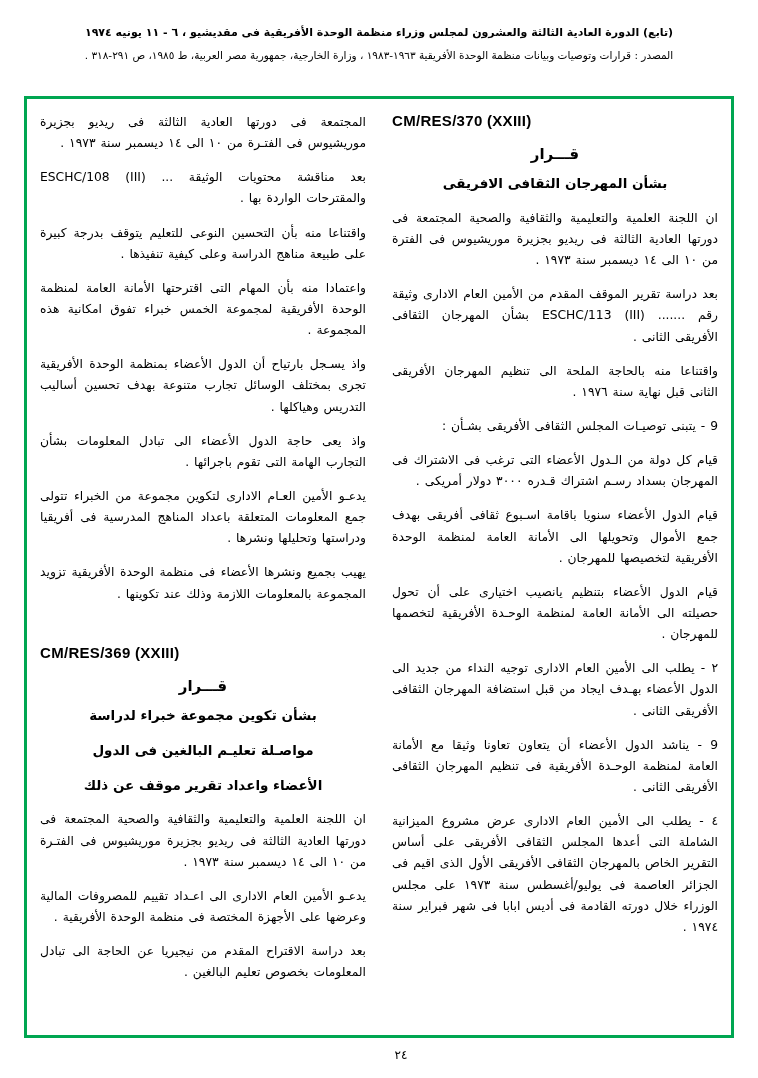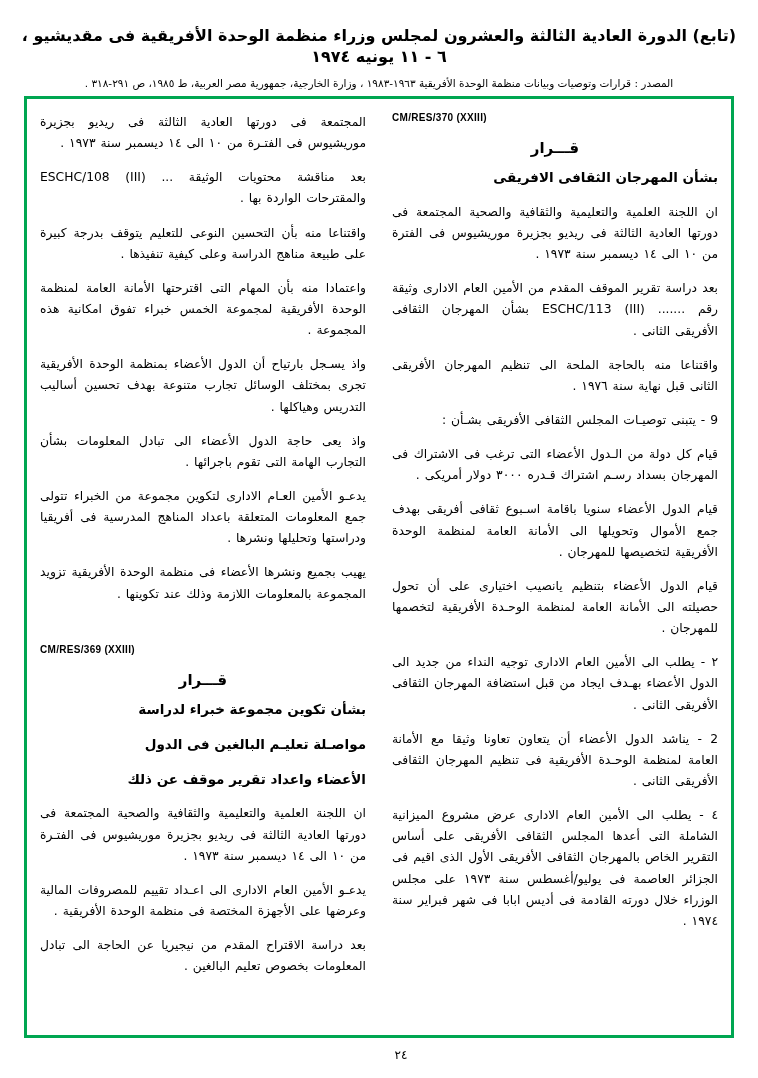--- a/index.html
+++ b/index.html
@@ -23,21 +23,21 @@
 
   
   .header {
     position: absolute;
     top: 26px;
     left: 0;
     right: 0;
     text-align: center;
   }
   .header-title {
-    font-size: 16px;
+    font-size: 11px;
     font-weight: bold;
     letter-spacing: 0px;
     line-height: 1.3;
     padding: 0 19px;
     direction: rtl;
   }
   .header-source {
     margin-top: 9px;
     font-size: 10.5px;
     font-weight: normal;
@@ -71,34 +71,35 @@
     width: 326px;
     position: relative;
     direction: rtl;
   }
 
   
   .res-id {
     font-family: "Liberation Sans", sans-serif;
     direction: ltr;
     text-align: left;
-    font-size: 10px;
+    font-size: 15px;
     font-weight: bold;
     letter-spacing: 0.3px;
     margin: 0 0 16px 0;
   }
 
   .decision-word {
     text-align: center;
     font-size: 15px;
     font-weight: bold;
     letter-spacing: 4px;
     margin: 6px 0 10px 0;
   }
   .decision-sub {
+    text-align: center;
     font-size: 13.5px;
     font-weight: bold;
     line-height: 1.55;
     margin: 0 0 14px 0;
   }
 
   p.para {
     font-size: 12.3px;
     line-height: 1.72;
     text-align: justify;
@@ -140,21 +141,21 @@
       <div class="decision-sub">بشأن المهرجان الثقافى الافريقى</div>
 
       <p class="para">ان اللجنة العلمية والتعليمية والثقافية والصحية المجتمعة فى دورتها العادية الثالثة فى ريديو بجزيرة موريشيوس فى الفترة من ١٠ الى ١٤ ديسمبر سنة ١٩٧٣ .</p>
       <p class="para">بعد دراسة تقرير الموقف المقدم من الأمين العام الادارى وثيقة رقم ....... ESCHC/113 (III) بشأن المهرجان الثقافى الأفريقى الثانى .</p>
       <p class="para">واقتناعا منه بالحاجة الملحة الى تنظيم المهرجان الأفريقى الثانى قبل نهاية سنة ١٩٧٦ .</p>
       <p class="para">9 - يتبنى توصيـات المجلس الثقافى الأفريقى بشـأن :</p>
       <p class="para">قيام كل دولة من الـدول الأعضاء التى ترغب فى الاشتراك فى المهرجان بسداد رسـم اشتراك قـدره ٣٠٠٠ دولار أمريكى .</p>
       <p class="para">قيام الدول الأعضاء سنويا باقامة اسـبوع ثقافى أفريقى بهدف جمع الأموال وتحويلها الى الأمانة العامة لمنظمة الوحدة الأفريقية لتخصيصها للمهرجان .</p>
       <p class="para">قيام الدول الأعضاء بتنظيم يانصيب اختيارى على أن تحول حصيلته الى الأمانة العامة لمنظمة الوحـدة الأفريقية لتخصمها للمهرجان .</p>
       <p class="para">٢ - يطلب الى الأمين العام الادارى توجيه النداء من جديد الى الدول الأعضاء بهـدف ايجاد من قبل استضافة المهرجان الثقافى الأفريقى الثانى .</p>
-      <p class="para">2 - يناشد الدول الأعضاء أن يتعاون تعاونا وثيقا مع الأمانة العامة لمنظمة الوحـدة الأفريقية فى تنظيم المهرجان الثقافى الأفريقى الثانى .</p>
+      <p class="para">9 - يناشد الدول الأعضاء أن يتعاون تعاونا وثيقا مع الأمانة العامة لمنظمة الوحـدة الأفريقية فى تنظيم المهرجان الثقافى الأفريقى الثانى .</p>
       <p class="para">٤ - يطلب الى الأمين العام الادارى عرض مشروع الميزانية الشاملة التى أعدها المجلس الثقافى الأفريقى على أساس التقرير الخاص بالمهرجان الثقافى الأفريقى الأول الذى اقيم فى الجزائر العاصمة فى يوليو/أغسطس سنة ١٩٧٣ على مجلس الوزراء خلال دورته القادمة فى أديس ابابا فى شهر فبراير سنة ١٩٧٤ .</p>
     </div>
 
     <div class="col">
       <p class="para">المجتمعة فى دورتها العادية الثالثة فى ريديو بجزيرة موريشيوس فى الفتـرة من ١٠ الى ١٤ ديسمبر سنة ١٩٧٣ .</p>
       <p class="para">بعد مناقشة محتويات الوثيقة ... ESCHC/108 (III) والمقترحات الواردة بها .</p>
       <p class="para">واقتناعا منه بأن التحسين النوعى للتعليم يتوقف بدرجة كبيرة على طبيعة مناهج الدراسة وعلى كيفية تنفيذها .</p>
       <p class="para">واعتمادا منه بأن المهام التى اقترحتها الأمانة العامة لمنظمة الوحدة الأفريقية لمجموعة الخمس خبراء تفوق امكانية هذه المجموعة .</p>
       <p class="para">واذ يسـجل بارتياح أن الدول الأعضاء بمنظمة الوحدة الأفريقية تجرى بمختلف الوسائل تجارب متنوعة بهدف تحسين أساليب التدريس وهياكلها .</p>
       <p class="para">واذ يعى حاجة الدول الأعضاء الى تبادل المعلومات بشأن التجارب الهامة التى تقوم باجرائها .</p>

